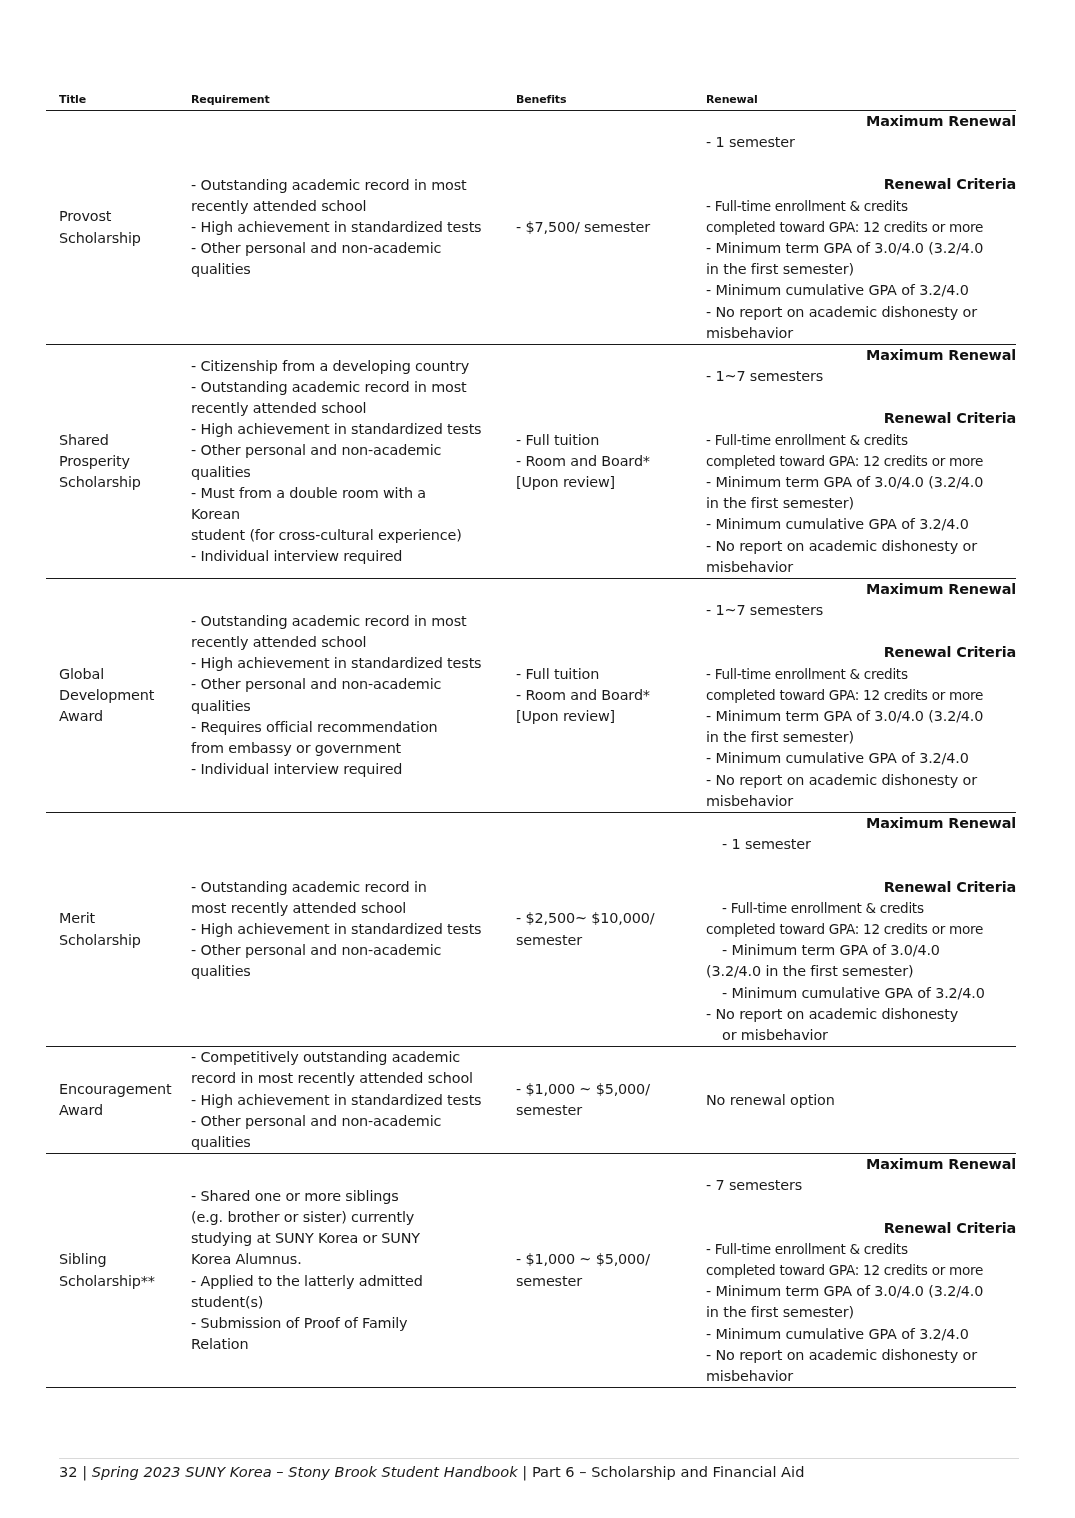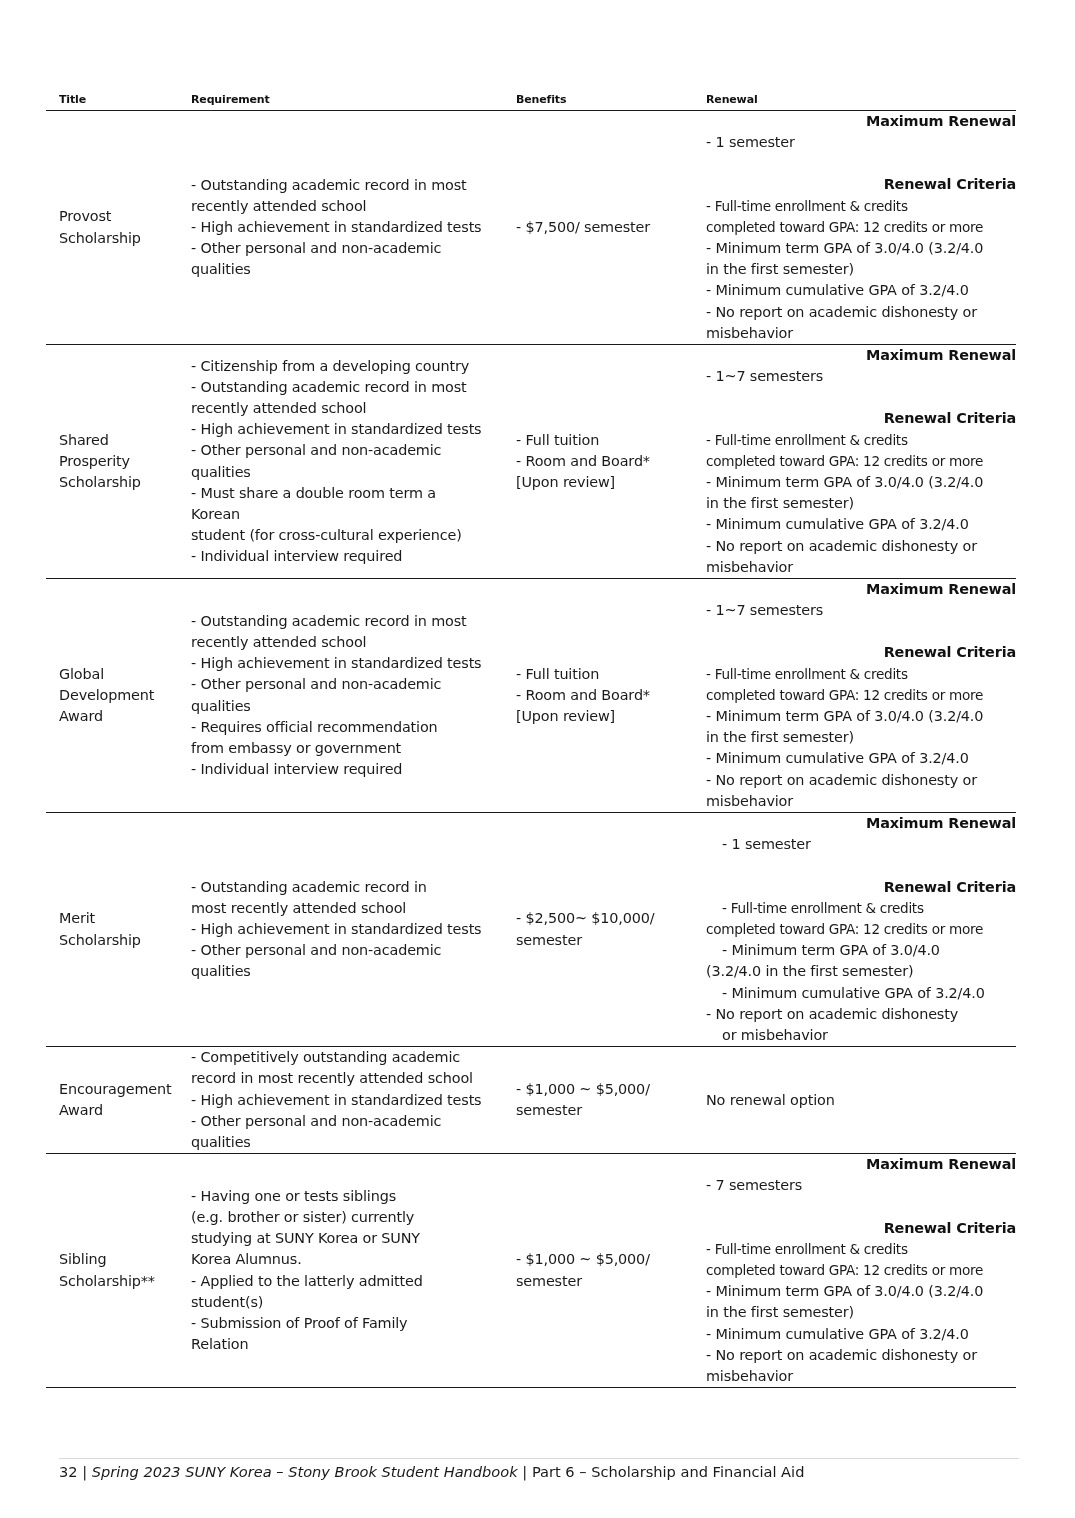--- a/index.html
+++ b/index.html
@@ -132,21 +132,21 @@
             <span class="line">Prosperity</span>
             <span class="line">Scholarship</span>
           </td>
           <td class="t-req">
             <span class="line">- Citizenship from a developing country</span>
             <span class="line">- Outstanding academic record in most</span>
             <span class="line">recently attended school</span>
             <span class="line">- High achievement in standardized tests</span>
             <span class="line">- Other personal and non-academic</span>
             <span class="line">qualities</span>
-            <span class="line">- Must share a double room term a</span>
+            <span class="line">- Must from a double room with a</span>
             <span class="line">Korean</span>
             <span class="line">student (for cross-cultural experience)</span>
             <span class="line">- Individual interview required</span>
           </td>
           <td class="t-ben">
             <span class="line">- Full tuition</span>
             <span class="line">- Room and Board*</span>
             <span class="line">[Upon review]</span>
           </td>
           <td class="t-ren">
@@ -247,21 +247,21 @@
           <td class="t-ren center">
             <span class="ren-item">No renewal option</span>
           </td>
         </tr>
         <tr style="height: 232px;">
           <td class="t-title">
             <span class="line">Sibling</span>
             <span class="line">Scholarship**</span>
           </td>
           <td class="t-req">
-            <span class="line">- Having one or tests siblings</span>
+            <span class="line">- Shared one or more siblings</span>
             <span class="line">(e.g. brother or sister) currently</span>
             <span class="line">studying at SUNY Korea or SUNY</span>
             <span class="line">Korea Alumnus.</span>
             <span class="line">- Applied to the latterly admitted</span>
             <span class="line">student(s)</span>
             <span class="line">- Submission of Proof of Family</span>
             <span class="line">Relation</span>
           </td>
           <td class="t-ben">
             <span class="line">- $1,000 ~ $5,000/</span>

